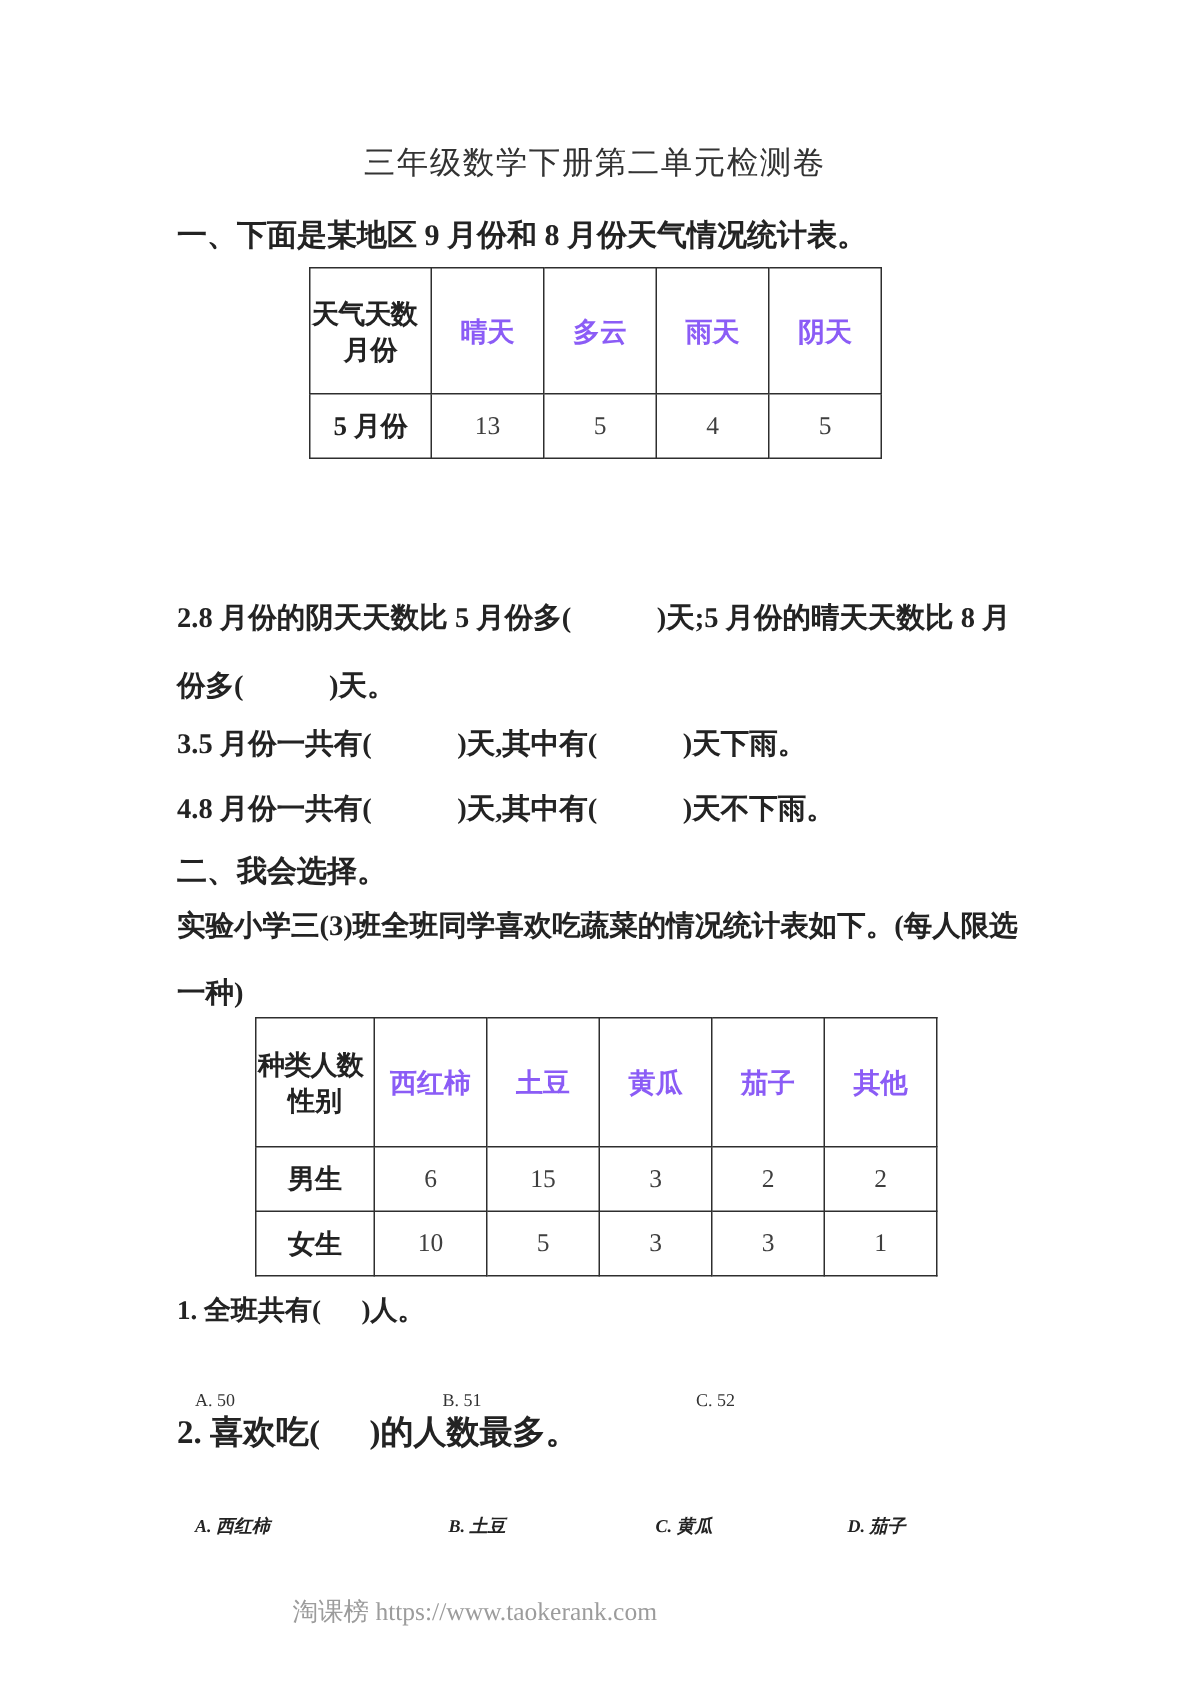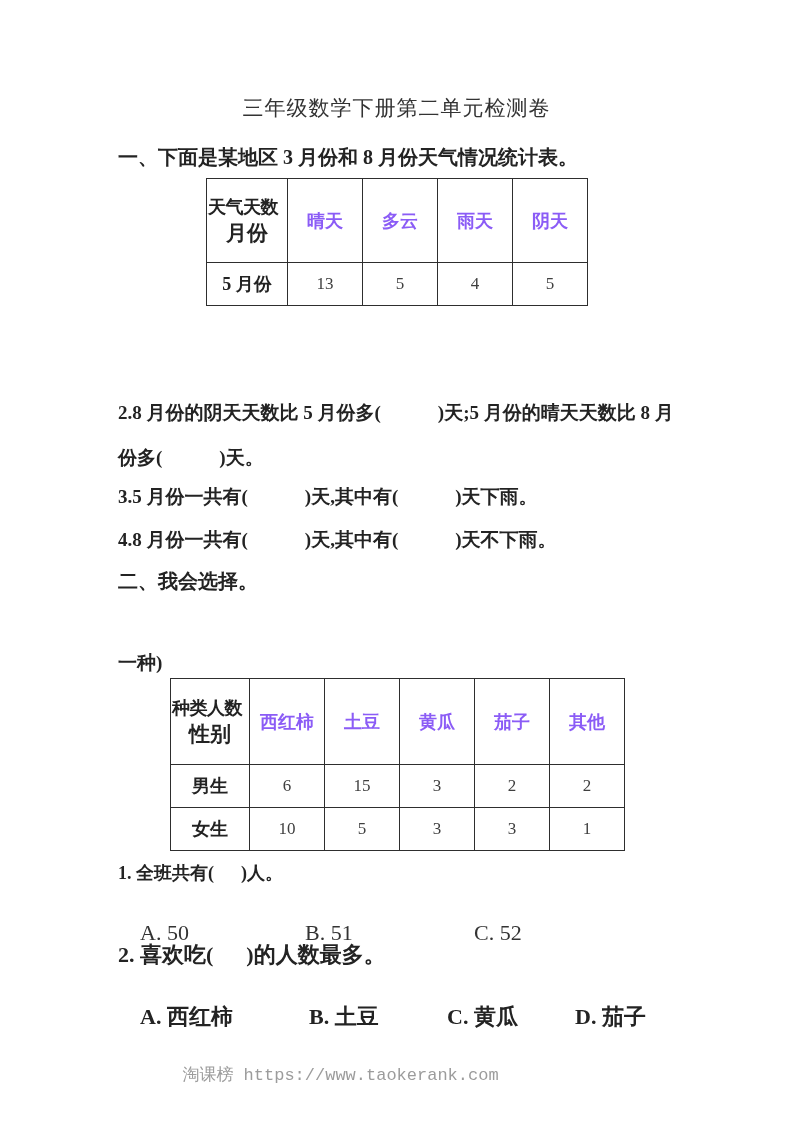--- a/index.html
+++ b/index.html
@@ -38,32 +38,31 @@
   .t1 col.c0{width:81px;} .t1 col.cn{width:75px;}
   .t2 col.c0{width:79px;} .t2 col.cn{width:75px;}
   .t1 tr.hdr{height:84px;} .t2 tr.hdr{height:86px;}
   tr.data{height:43px;}
   td.th{font-size:18px;font-weight:600;color:#8b5cf6;}
   td.rl{font-size:18px;font-weight:600;color:#222;}
   td.num{font-size:17px;font-weight:400;color:#3f3f3f;font-family:"Liberation Serif", serif;}
   td.corner{vertical-align:top;}
   .cornerwrap{display:flex;flex-direction:column;justify-content:space-evenly;height:100%;}
   .corner .ct{display:block;text-align:left;padding-left:1px;font-size:18px;font-weight:700;letter-spacing:-0.5px;}
-  .corner .cb{display:block;text-align:center;font-size:21px;font-weight:600;}
+  .corner .cb{display:block;text-align:center;font-size:18px;font-weight:600;}
   
-  .opts{position:absolute;left:118px;font-size:22px;line-height:20px;white-space:pre;}
+  .opts{position:absolute;left:118px;font-size:12px;line-height:20px;white-space:pre;}
   .opts .opt{display:inline-block;}
   .opts.thin{font-weight:400;color:#333;}
-  .opts.mixed{font-weight:600;color:#232323;}
+  .opts.mixed{font-weight:600;color:#232323;font-style:italic;}
   .w165{width:165px;} .w169{width:169px;} .w138{width:138px;} .w128{width:128px;}
   .footer{
     position:absolute;top:1063px;left:0;width:633px;
     text-align:center;font-size:17px;color:#9c9c9c;font-weight:400;
-    font-family:Liberation Mono, monospace;
-    padding-left:24px;
+    font-family:Liberation Serif, serif;
   }
   
   .y-s1h{top:146px;font-size:20px;}
   .y-q1{top:358px;}
   .y-q2a{top:402px;}
   .y-q2b{top:447px;}
   .y-q3{top:486px;}
   .y-q4{top:529px;}
   .y-s2h{top:570px;font-size:20px;}
   .y-i1{top:607px;}
@@ -73,21 +72,21 @@
   .y-s2q2{top:944px;font-size:22px;}
   .y-o2{top:987px;}
 </style>
 </head>
 <body>
 
 <div class="page">
 
   <h1 class="title">三年级数学下册第二单元检测卷</h1>
 
-  <div class="q y-s1h">一、下面是某地区 3 月份和 8 月份天气情况统计表。</div>
+  <div class="q y-s1h">一、下面是某地区 9 月份和 8 月份天气情况统计表。</div>
 
   <table class="grid t1">
     <colgroup>
         <col class="c0">
         <col class="cn">
         <col class="cn">
         <col class="cn">
         <col class="cn">
       </colgroup>
     <tbody>
@@ -112,20 +111,21 @@
     </tr>
   </tbody>
     </table>
 
   <div class="q y-q2a">2.8 月份的阴天天数比 5 月份多(            )天;5 月份的晴天天数比 8 月</div>
   <div class="q y-q2b">份多(            )天。</div>
   <div class="q y-q3">3.5 月份一共有(            )天,其中有(            )天下雨。</div>
   <div class="q y-q4">4.8 月份一共有(            )天,其中有(            )天不下雨。</div>
 
   <div class="q y-s2h">二、我会选择。</div>
+  <div class="q y-i1">实验小学三(3)班全班同学喜欢吃蔬菜的情况统计表如下。(每人限选</div>
   <div class="q y-i2">一种)</div>
 
   <table class="grid t2">
     <colgroup>
         <col class="c0">
         <col class="cn">
         <col class="cn">
         <col class="cn">
         <col class="cn">
         <col class="cn">

